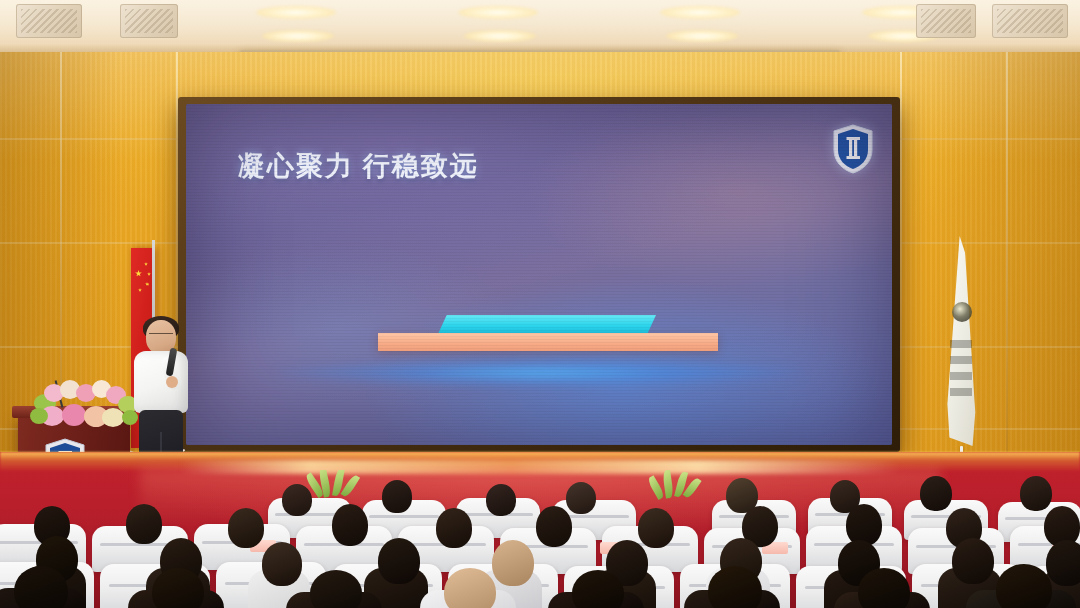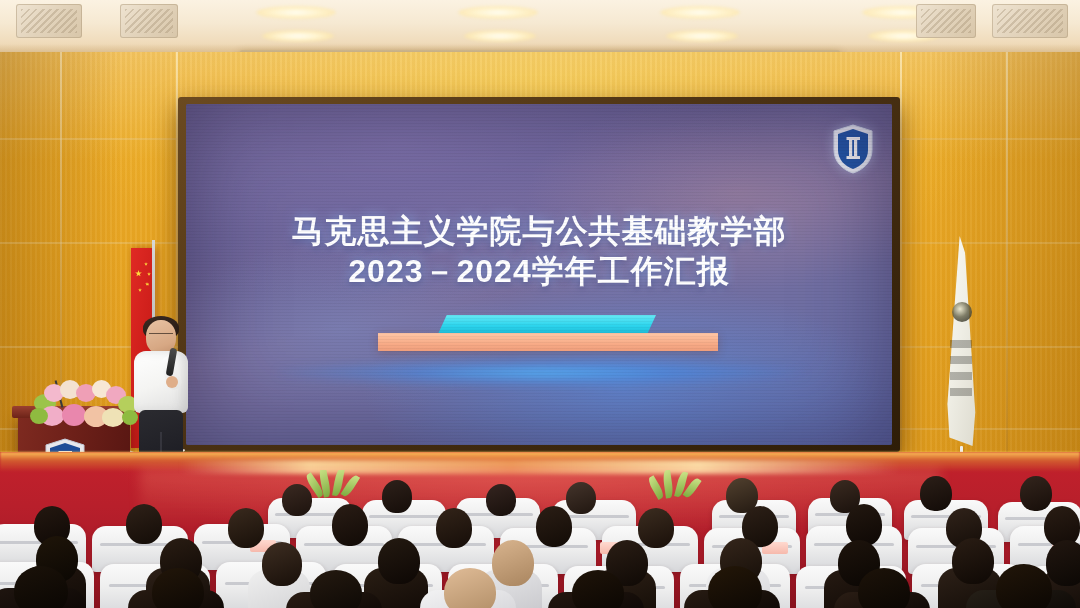--- a/index.html
+++ b/index.html
@@ -358,36 +358,33 @@
     <div class="panel-line-h" style="top:294px;"></div>
     <div class="panel-line-h" style="top:376px;"></div>
   </div>
   <div class="wall-left-dark"></div>
   <div class="wall-right-dark"></div>
 
   <div class="screen-frame">
     <div class="screen">
       <div class="screen-haze"></div>
 
+      <div class="slogan">凝心聚力  行稳致远</div>
 
       <div class="shield screen-logo">
         <svg class="sv" viewBox="0 0 42 50">
           <path d="M21 1 L40 7 V26 C40 38 31 46 21 49 C11 46 2 38 2 26 V7 Z" fill="#f2f5fb" stroke="#d9e2ef" stroke-width="1"></path>
           <path d="M21 5 L36 10 V26 C36 36 29 42 21 45 C13 42 6 36 6 26 V10 Z" fill="#1b53a8"></path>
           <rect x="17" y="16" width="3.2" height="16" fill="#ffffff"></rect>
           <rect x="22" y="16" width="3.2" height="16" fill="#ffffff"></rect>
           <rect x="14.5" y="13" width="13.5" height="3" fill="#ffffff"></rect>
           <rect x="14.5" y="32" width="13.5" height="3" fill="#ffffff"></rect>
         </svg>
       </div>
 
-      <div class="title-wrap">
-        <div class="title-l1">马克思主义学院与公共基础教学部</div>
-        <div class="title-l2">2023－2024学年工作汇报</div>
-      </div>
 
       <div class="bar-cyan"></div>
       <div class="bar-salmon"></div>
       <div class="glow-streak"></div>
 
       <div class="screen-scan"></div>
       <div class="screen-vign"></div>
     </div>
   </div>
 

